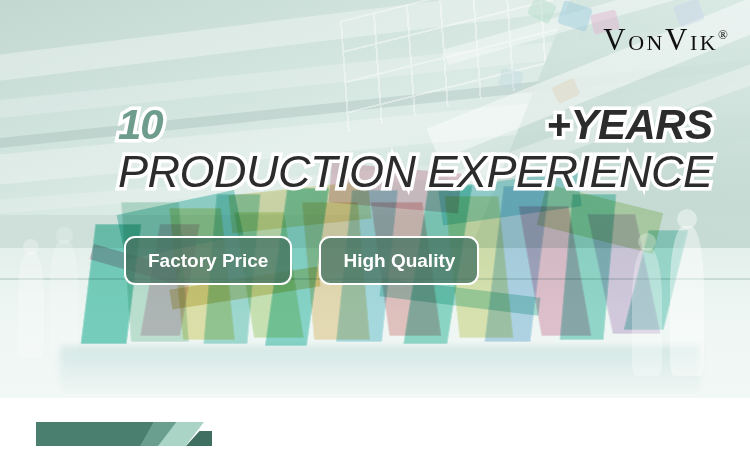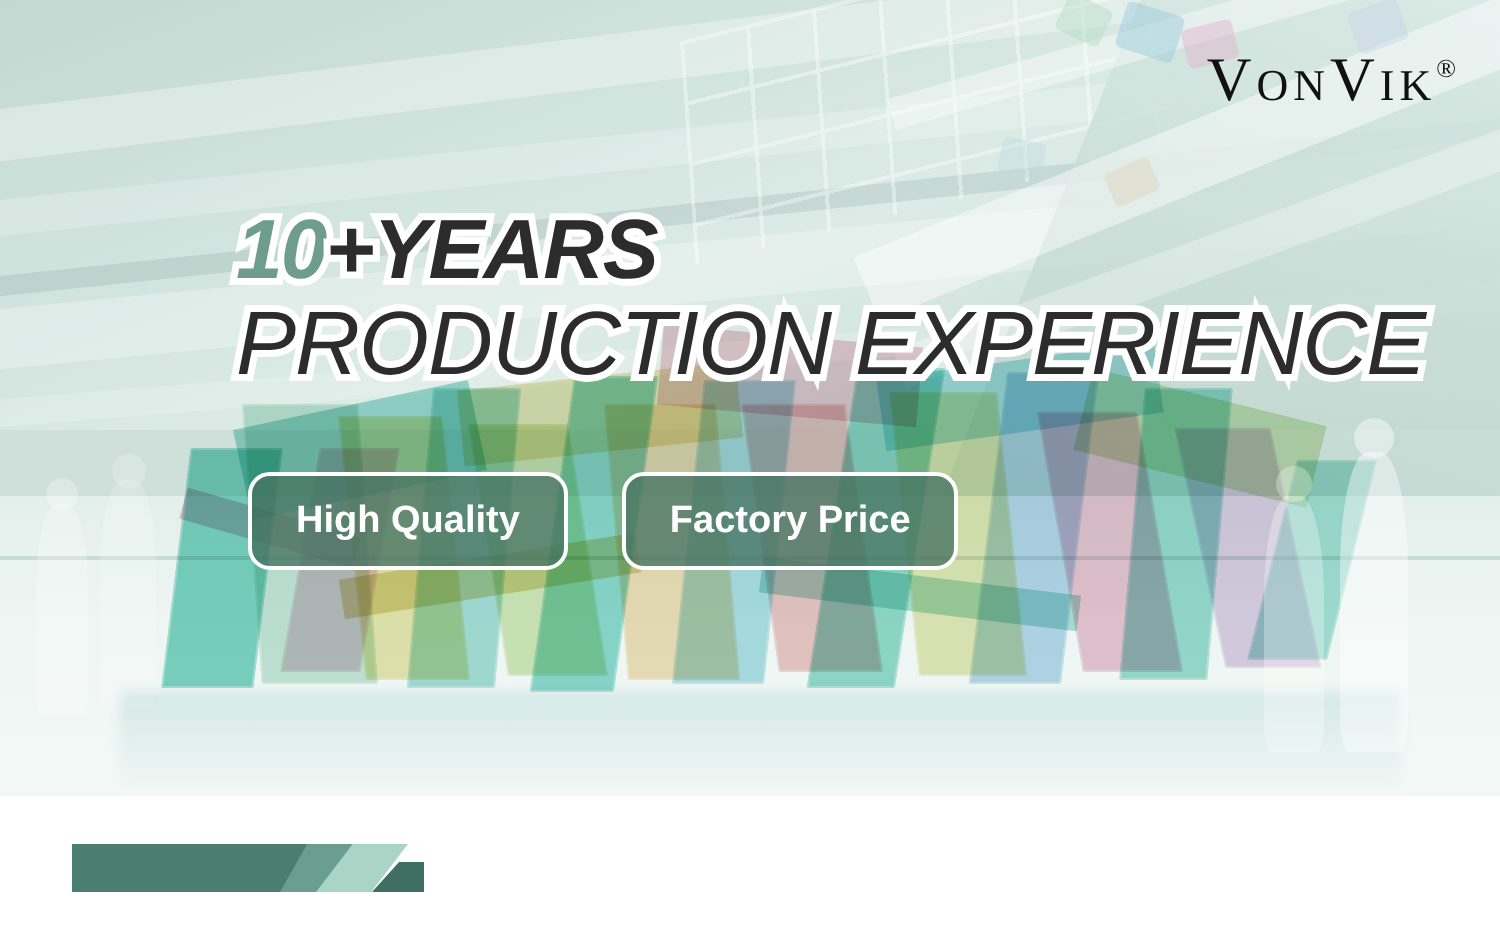--- a/index.html
+++ b/index.html
@@ -105,21 +105,21 @@
   #logo{
     position:absolute;right:22px;top:22px;
     font-family:"Liberation Serif", serif;
     font-size:31px;letter-spacing:2.5px;color:#111;
     font-variant:small-caps;font-weight:400;white-space:nowrap;
   }
   #logo .reg{font-size:13px;vertical-align:super;letter-spacing:0;}
 
   
   #headline{position:absolute;left:118px;top:104px;}
-  .hl-row{display:flex;align-items:baseline;white-space:nowrap;line-height:1;}
+  .hl-row{display:flex;align-items:baseline;white-space:nowrap;line-height:1;justify-content:space-between;}
   .hl-word{
     font-size:42px;font-weight:900;font-style:italic;letter-spacing:-0.5px;
     -webkit-text-stroke:7px #ffffff;paint-order:stroke fill;
   }
   .hl-num{
     color:#6e9d8d;font-size:42px;font-weight:900;font-style:italic;
     -webkit-text-stroke:7px #ffffff;paint-order:stroke fill;letter-spacing:-1px;
   }
   .hl-dark{color:#2c2c2c;}
   #hl-line2{
@@ -235,22 +235,22 @@
 
   <div id="headline">
     <div class="hl-row">
       <span class="hl-num">10</span>
       <span class="hl-word hl-dark">+YEARS</span>
     </div>
     <div id="hl-line2">PRODUCTION EXPERIENCE</div>
   </div>
 
   <div id="badges">
+    <div class="badge">Factory Price</div>
     <div class="badge">High Quality</div>
-    <div class="badge">Factory Price</div>
   </div>
 </div>
 
 <div id="footer">
   <div class="fbar-dark"></div>
   <div class="fbar-mid"></div>
   <div class="fbar-light"></div>
   <div class="fbar-tri"></div>
 
 </div>

